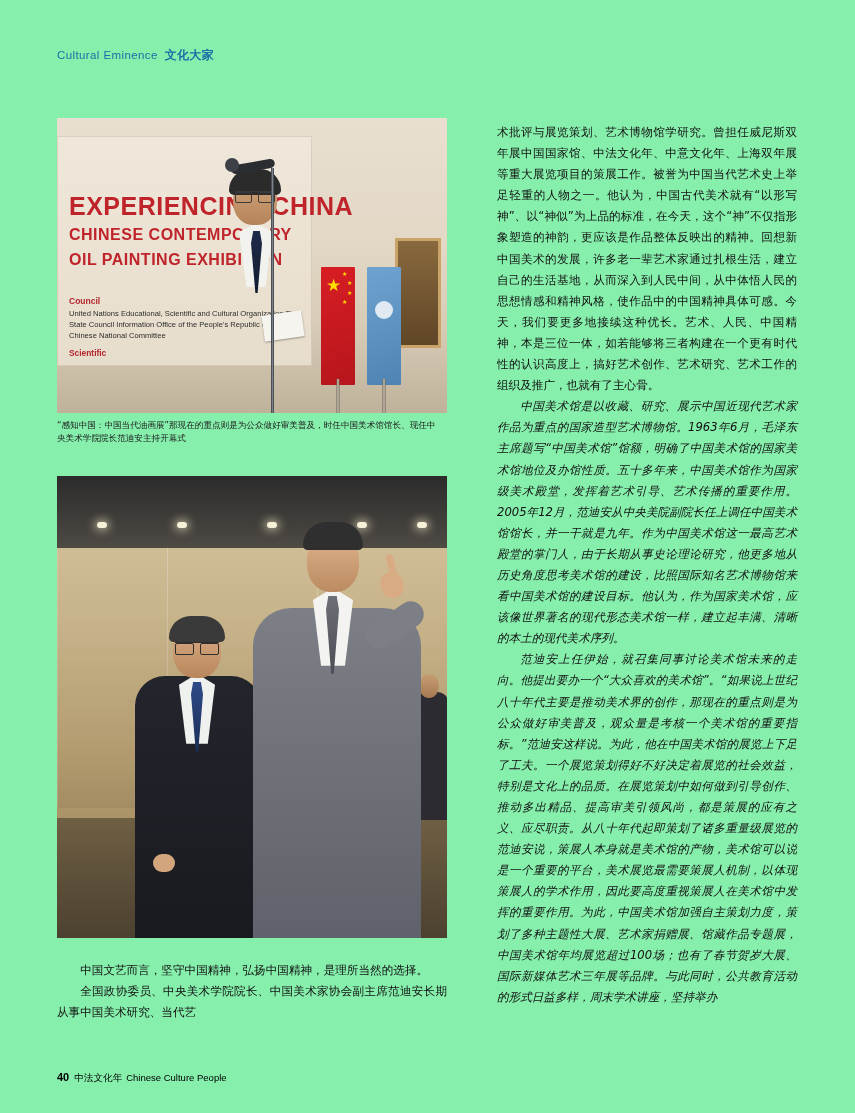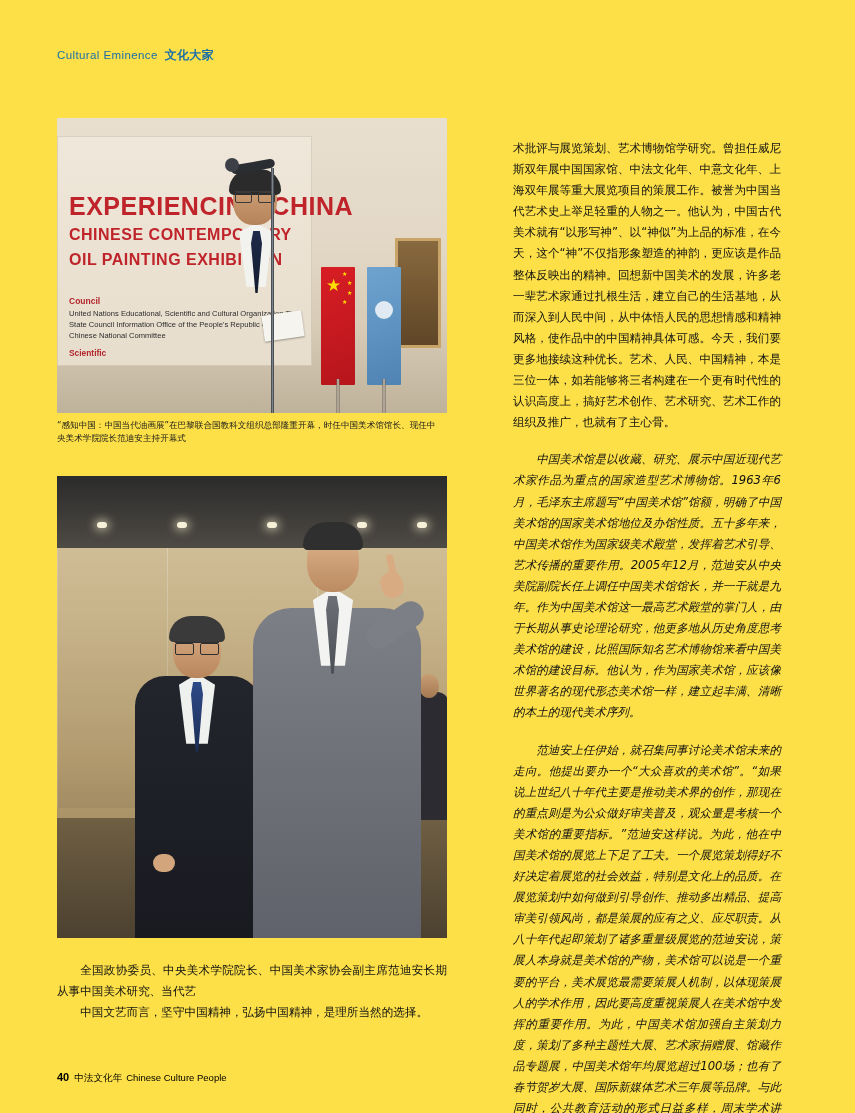--- a/index.html
+++ b/index.html
@@ -4,21 +4,21 @@
 <style>
   html, body {
     margin: 0;
     padding: 0;
     background: #ffffff;
   }
   .page {
     position: relative;
     width: 855px;
     height: 1113px;
-    background: #fde047;
+    background: #86efac;
     font-family: "Liberation Serif", serif;
     overflow: hidden;
   }
 
   
   .running-head {
     position: absolute;
     left: 57px;
     top: 47px;
     font-family: "Liberation Sans", sans-serif;
@@ -77,21 +77,21 @@
     position: absolute;
     left: 497px;
     top: 122px;
     width: 300px;
     font-family: "DejaVu Sans", sans-serif;
     font-size: 11.6px;
     line-height: 1.82;
     color: #111;
     text-align: justify;
   }
-  .right-col p { margin: 16px; }
+  .right-col p { margin: 0; }
   .right-col p.indent { text-indent: 2em; font-style: italic; }
 
   
   .footer {
     position: absolute;
     left: 57px;
     bottom: 28px;
     font-family: "Liberation Sans", sans-serif;
     font-size: 9.5px;
     color: #000;
@@ -406,21 +406,21 @@
         <div class="p1-hair"></div>
         <div class="p1-glasses"></div>
         <div class="p1-paper"></div>
       </div>
 
       <div class="p1-mic-stand"></div>
       <div class="p1-mic"></div>
       <div class="p1-mic-head"></div>
     </div>
 
-    <div class="caption">“感知中国：中国当代油画展”在巴黎联合国教科文组织总部隆重开幕，时任中国美术馆馆长、现任中央美术学院院长范迪安主持开幕式</div>
+    <div class="caption">“感知中国：中国当代油画展”那现在的重点则是为公众做好审美普及，时任中国美术馆馆长、现任中央美术学院院长范迪安主持开幕式</div>
 
     <div class="photo photo-2">
       <div class="p2-bg"></div>
       <div class="p2-ceiling"></div>
 
       <div class="p2-light" style="left:40px;"></div>
       <div class="p2-light" style="left:120px;"></div>
       <div class="p2-light" style="left:210px;"></div>
       <div class="p2-light" style="left:300px;"></div>
       <div class="p2-light" style="left:360px;"></div>
@@ -461,22 +461,22 @@
         <div class="arm"></div>
         <div class="hand"></div>
         <div class="finger"></div>
         <div class="head"></div>
         <div class="hair"></div>
       </div>
     </div>
 
 
     <div class="left-body">
+      <p>中国文艺而言，坚守中国精神，弘扬中国精神，是理所当然的选择。</p>
       <p>全国政协委员、中央美术学院院长、中国美术家协会副主席范迪安长期从事中国美术研究、当代艺</p>
-      <p>中国文艺而言，坚守中国精神，弘扬中国精神，是理所当然的选择。</p>
     </div>
   </div>
 
   <div class="right-col">
     <p>术批评与展览策划、艺术博物馆学研究。曾担任威尼斯双年展中国国家馆、中法文化年、中意文化年、上海双年展等重大展览项目的策展工作。被誉为中国当代艺术史上举足轻重的人物之一。他认为，中国古代美术就有“以形写神”、以“神似”为上品的标准，在今天，这个“神”不仅指形象塑造的神韵，更应该是作品整体反映出的精神。回想新中国美术的发展，许多老一辈艺术家通过扎根生活，建立自己的生活基地，从而深入到人民中间，从中体悟人民的思想情感和精神风格，使作品中的中国精神具体可感。今天，我们要更多地接续这种优长。艺术、人民、中国精神，本是三位一体，如若能够将三者构建在一个更有时代性的认识高度上，搞好艺术创作、艺术研究、艺术工作的组织及推广，也就有了主心骨。</p>
     <p class="indent">中国美术馆是以收藏、研究、展示中国近现代艺术家作品为重点的国家造型艺术博物馆。1963年6月，毛泽东主席题写“中国美术馆”馆额，明确了中国美术馆的国家美术馆地位及办馆性质。五十多年来，中国美术馆作为国家级美术殿堂，发挥着艺术引导、艺术传播的重要作用。2005年12月，范迪安从中央美院副院长任上调任中国美术馆馆长，并一干就是九年。作为中国美术馆这一最高艺术殿堂的掌门人，由于长期从事史论理论研究，他更多地从历史角度思考美术馆的建设，比照国际知名艺术博物馆来看中国美术馆的建设目标。他认为，作为国家美术馆，应该像世界著名的现代形态美术馆一样，建立起丰满、清晰的本土的现代美术序列。</p>
     <p class="indent">范迪安上任伊始，就召集同事讨论美术馆未来的走向。他提出要办一个“大众喜欢的美术馆”。“如果说上世纪八十年代主要是推动美术界的创作，那现在的重点则是为公众做好审美普及，观众量是考核一个美术馆的重要指标。”范迪安这样说。为此，他在中国美术馆的展览上下足了工夫。一个展览策划得好不好决定着展览的社会效益，特别是文化上的品质。在展览策划中如何做到引导创作、推动多出精品、提高审美引领风尚，都是策展的应有之义、应尽职责。从八十年代起即策划了诸多重量级展览的范迪安说，策展人本身就是美术馆的产物，美术馆可以说是一个重要的平台，美术展览最需要策展人机制，以体现策展人的学术作用，因此要高度重视策展人在美术馆中发挥的重要作用。为此，中国美术馆加强自主策划力度，策划了多种主题性大展、艺术家捐赠展、馆藏作品专题展，中国美术馆年均展览超过100场；也有了春节贺岁大展、国际新媒体艺术三年展等品牌。与此同时，公共教育活动的形式日益多样，周末学术讲座，坚持举办</p>
   </div>
 
   <div class="footer">

